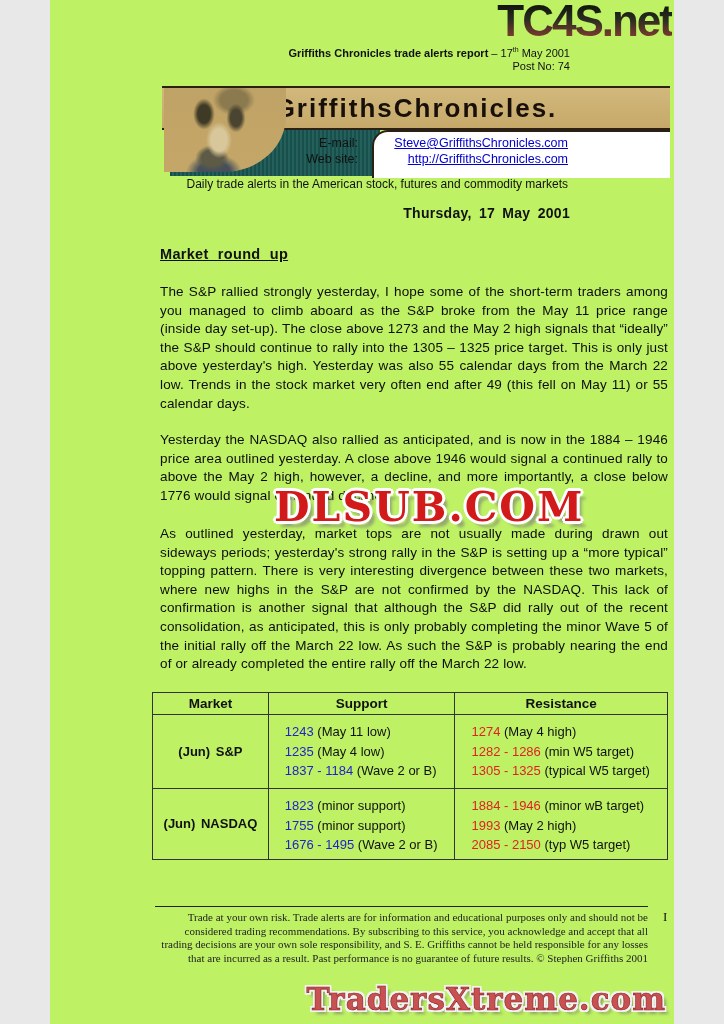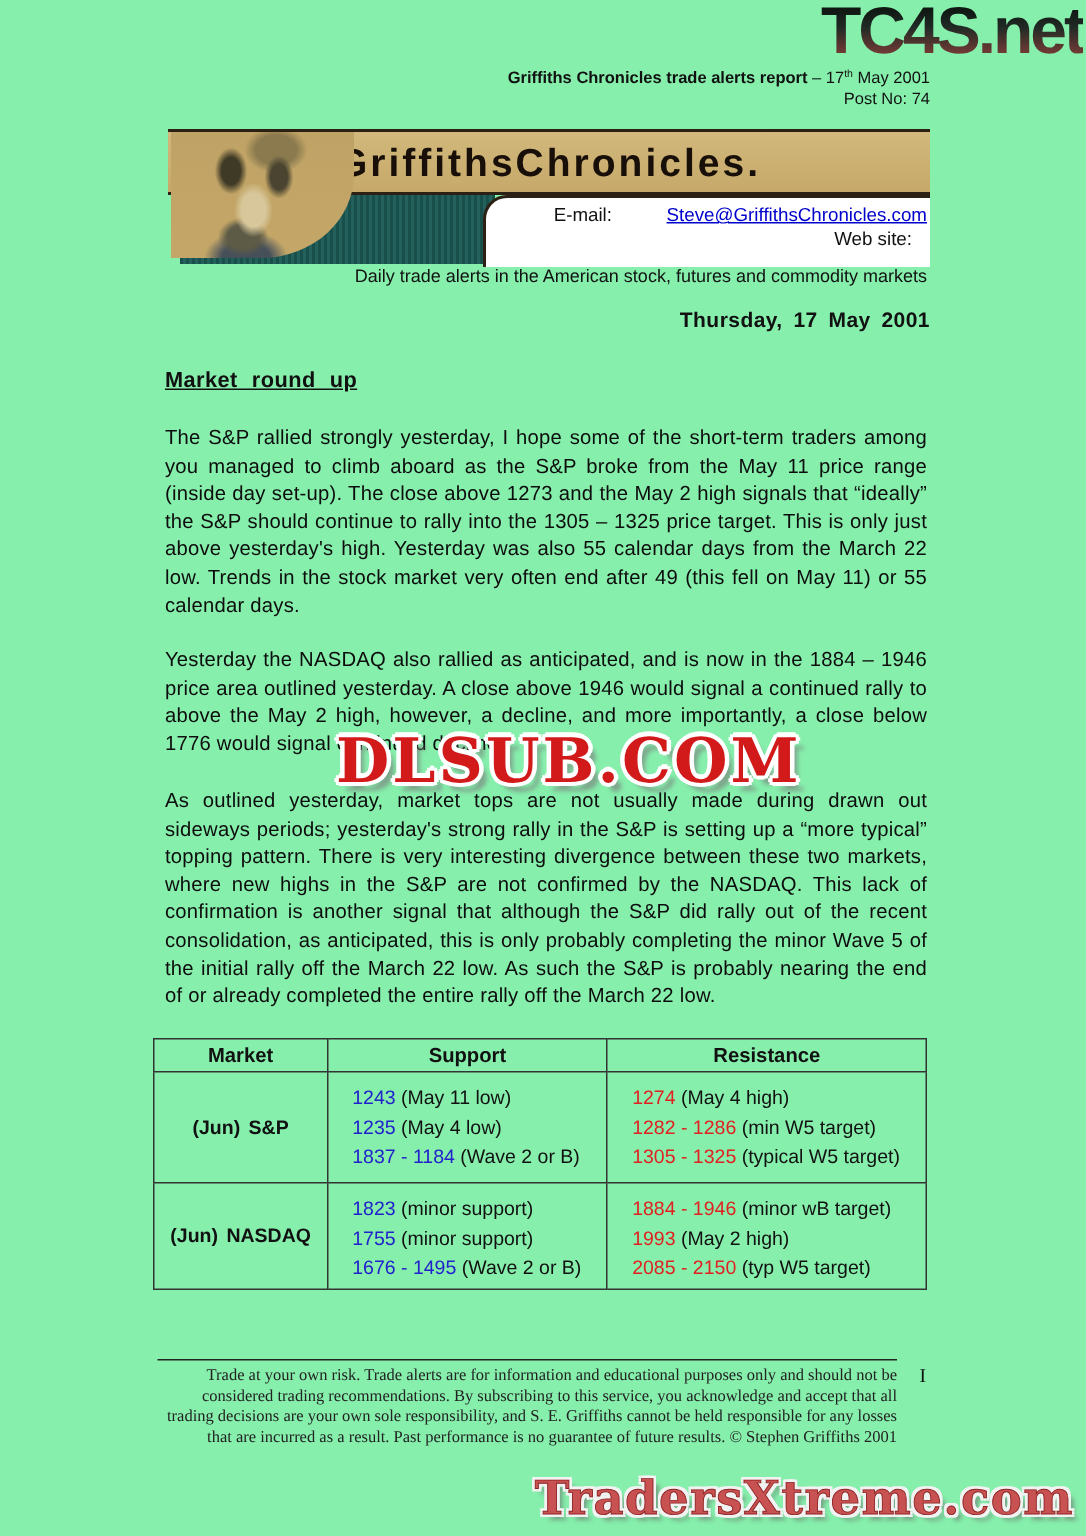--- a/index.html
+++ b/index.html
@@ -1,18 +1,18 @@
 <!DOCTYPE html>
 <html><head>
 <meta charset="utf-8">
 <style>
   * { margin:0; padding:0; box-sizing:border-box; }
   html,body { background:#e8e8e8; }
   .page {
-    position:relative; width:724px; height:1024px; background:#86efac;
+    position:relative; width:624px; height:1024px; background:#bef264;
     margin:0 auto; overflow:hidden;
     font-family:"Liberation Sans", sans-serif; color:#111;
   }
 
   
   .tc4s {
     position:absolute; top:-4px; right:2px;
     font-size:44px; font-weight:bold; letter-spacing:-2px;
     background:linear-gradient(#050505 20%, #1a1a1a 45%, #6e2b2b 78%, #8a3a3a 100%);
     -webkit-background-clip:text; background-clip:text; color:transparent;
@@ -150,20 +150,21 @@
     <div class="photo"></div>
   </div>
 
   <div class="contact">
     <div class="row">
       <span class="lbl">E-mail:</span>
       <span class="val"><a href="#">Steve@GriffithsChronicles.com</a></span>
     </div>
     <div class="row">
       <span class="lbl">Web site:</span>
+      <span class="val"><a href="#">http://GriffithsChronicles.com</a></span>
     </div>
   </div>
 
   <div class="tagline">Daily trade alerts in the American stock, futures and commodity markets</div>
 
   <div class="dateline">Thursday, 17 May 2001</div>
 
   <div class="section-heading">Market round up</div>
 
   <p class="para" id="p1">The S&amp;P rallied strongly yesterday, I hope some of the short-term traders among you managed to climb aboard as the S&amp;P broke from the May 11 price range (inside day set-up). The close above 1273 and the May 2 high signals that “ideally” the S&amp;P should continue to rally into the 1305 – 1325 price target. This is only just above yesterday's high. Yesterday was also 55 calendar days from the March 22 low. Trends in the stock market very often end after 49 (this fell on May 11) or 55 calendar days.</p>

